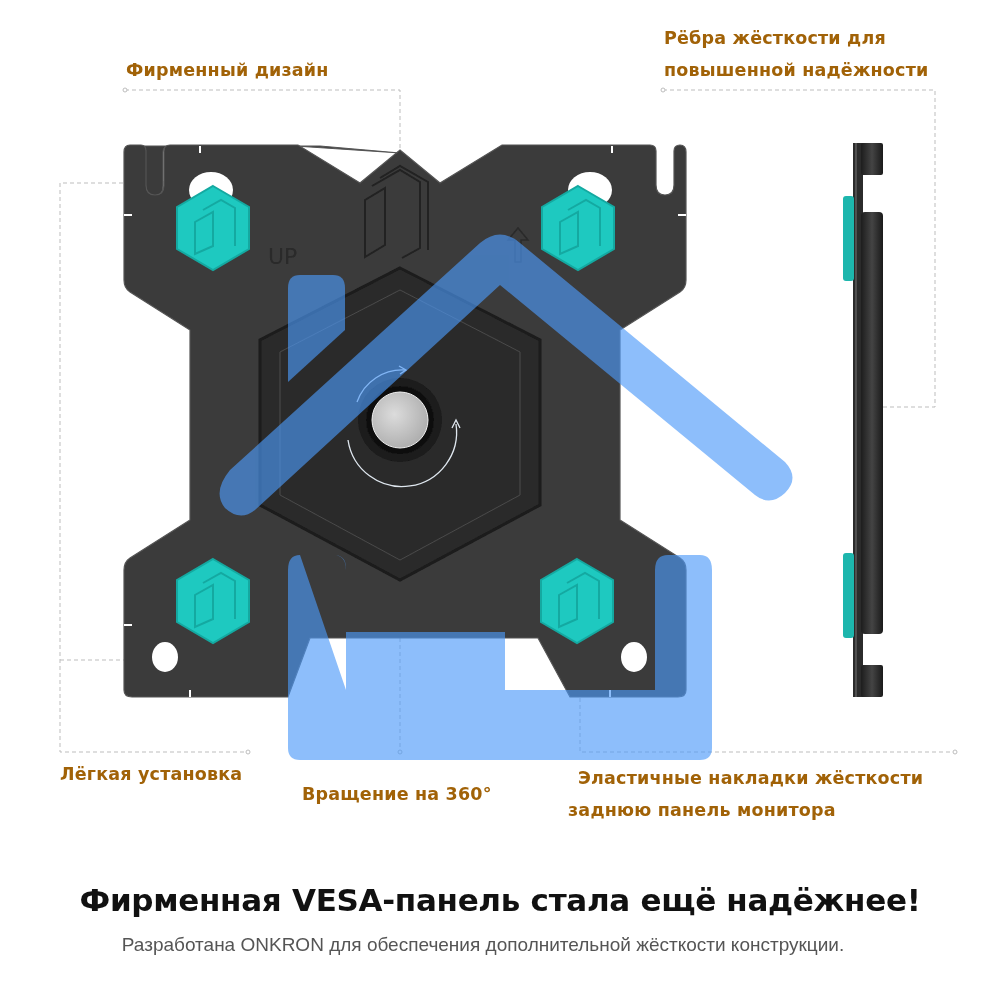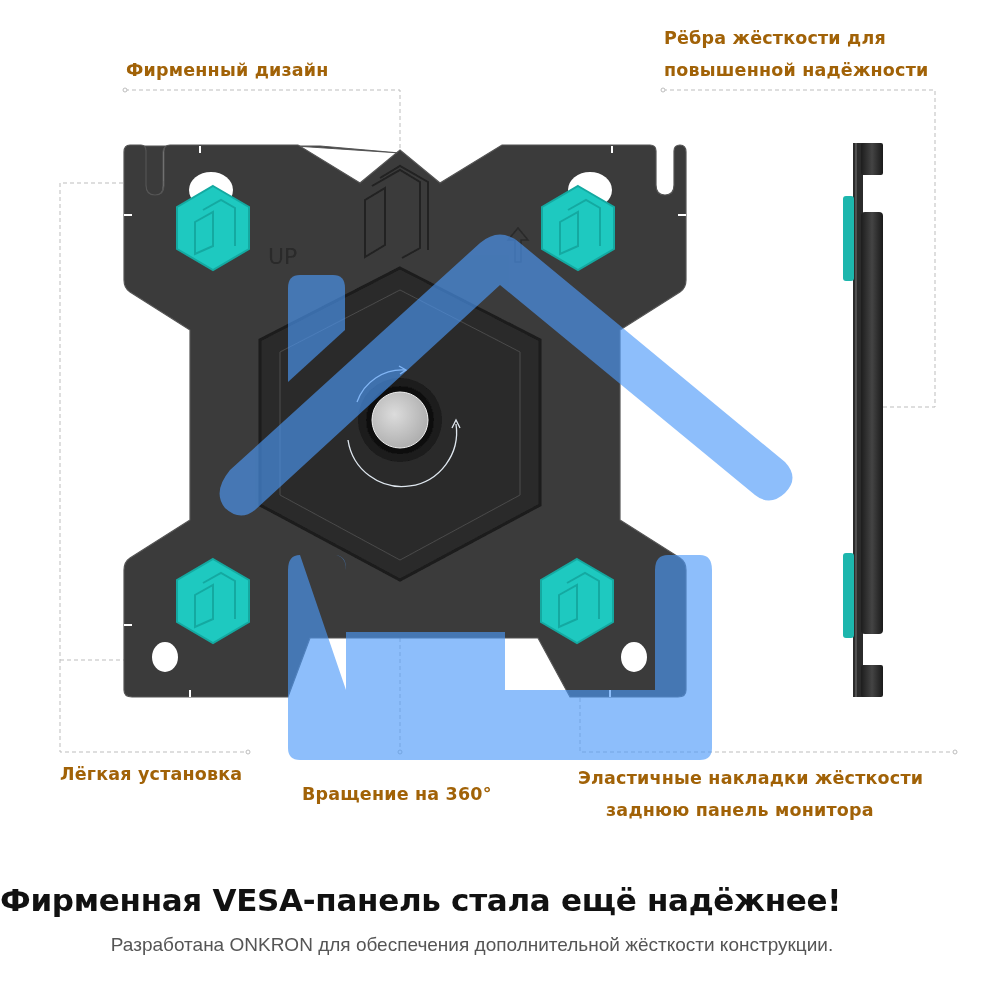--- a/index.html
+++ b/index.html
@@ -1,21 +1,21 @@
 <!DOCTYPE html>
 <html><head>
 <meta charset="utf-8">
 <style>
   html, body { margin:0; padding:0; background:#ffffff; }
   body { width:1000px; height:1000px; position:relative; overflow:hidden;
          font-family:"DejaVu Sans", sans-serif; }
   .label { position:absolute; color:#a16207; font-weight:bold; font-size:17.5px; line-height:32px; letter-spacing:0.2px; }
-  .headline { position:absolute; left:0; width:1000px; top:882px; 
+  .headline { position:absolute; left:0; width:1000px; top:882px; text-align:center;
               font-family:"DejaVu Sans", sans-serif; font-weight:bold; font-size:31px; color:#111; letter-spacing:-0.3px; }
-  .subline { position:absolute; left:0; width:944px; top:934px; text-align:center;
+  .subline { position:absolute; left:11px; width:944px; top:934px; text-align:center;
              font-family:"Liberation Sans", sans-serif; font-size:19px; color:#555; }
   svg { position:absolute; left:0; top:0; }
 </style>
 </head>
 <body>
 
 <svg width="1000" height="1000" viewBox="0 0 1000 1000">
   <defs>
     <filter id="blur1" x="-5%" y="-5%" width="110%" height="110%">
         <feGaussianBlur stdDeviation="0.6"></feGaussianBlur>
@@ -149,16 +149,16 @@
       L712,748 Q712,760 700,760 L300,760 Q288,760 288,748 Z"></path>
   </g>
 </svg>
 
 <div class="label" style="left:126px;top:54px;">Фирменный дизайн</div>
 <div class="label" style="left:664px;top:22px;">Рёбра жёсткости для</div>
 <div class="label" style="left:664px;top:54px;">повышенной надёжности</div>
 <div class="label" style="left:60px;top:758px;">Лёгкая установка</div>
 <div class="label" style="left:302px;top:758px;margin-top:20px;">Вращение на 360°</div>
 <div class="label" style="left:578px;top:762px;">Эластичные накладки жёсткости</div>
-<div class="label" style="left:606px;top:794px;">заднюю панель монитора</div>
+<div class="label" style="left:568px;top:794px;">заднюю панель монитора</div>
 
 <div class="headline">Фирменная VESA-панель стала ещё надёжнее!</div>
 <div class="subline">Разработана ONKRON для обеспечения дополнительной жёсткости конструкции.</div>
 
 </body></html>

